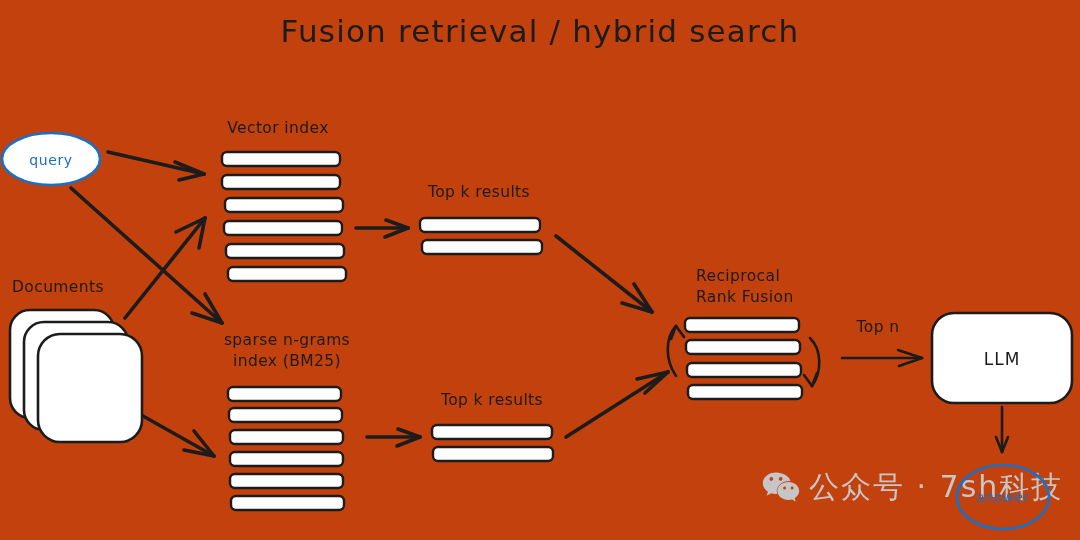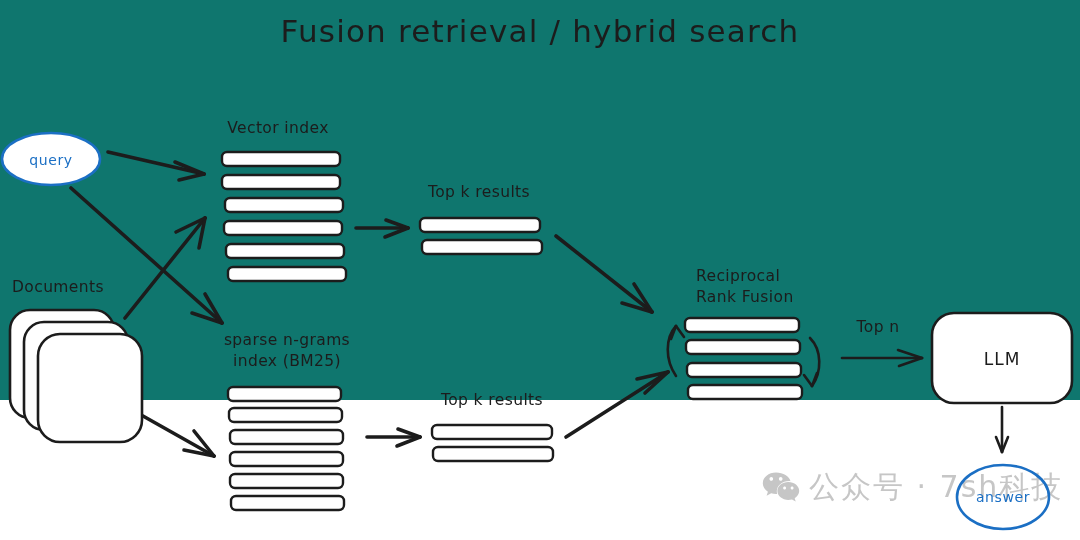--- a/index.html
+++ b/index.html
@@ -10,22 +10,22 @@
   }
   body {
     width: 1080px;
     height: 540px;
     overflow: hidden;
     font-family: "DejaVu Sans", sans-serif;
   }
   #canvas {
     position: relative;
     width: 1080px;
-    height: 400px;
-    background: #0f766e;
+    height: 540px;
+    background: #c2410c;
   }
   #canvas svg.layer {
     position: absolute;
     left: 0;
     top: 0;
     width: 1080px;
     height: 540px;
   }
   .hand {
     font-family: "DejaVu Sans", sans-serif;

